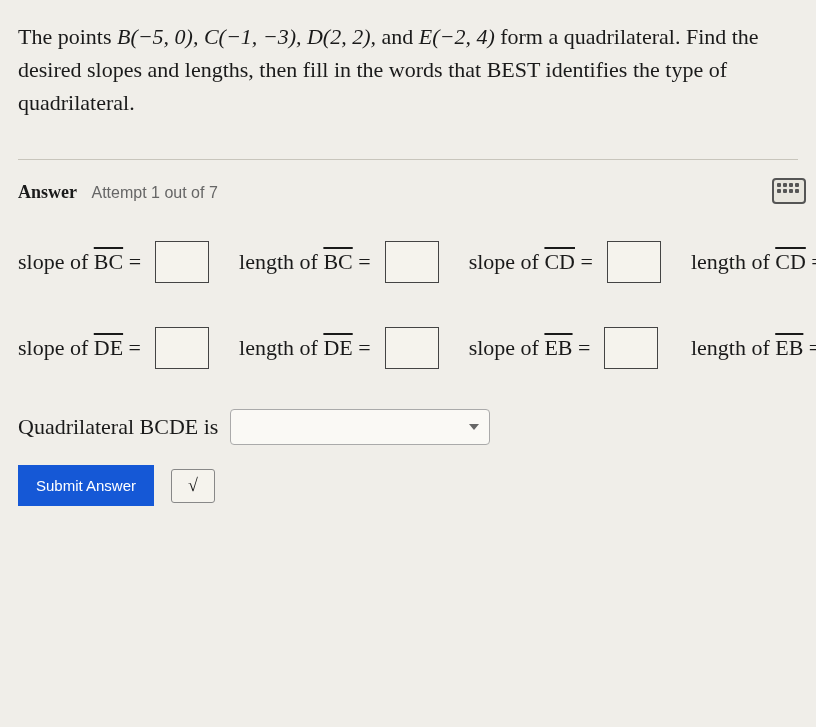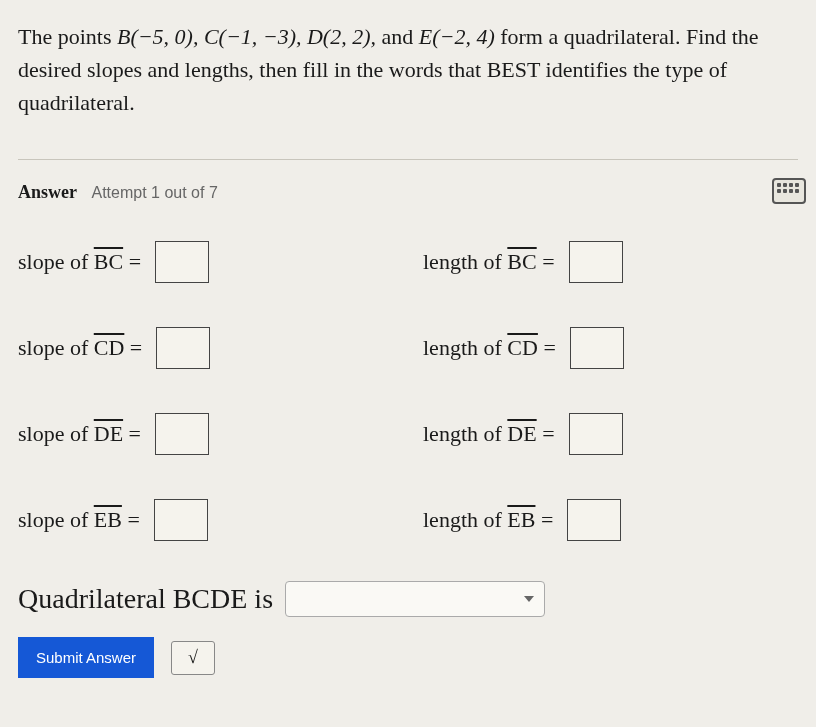--- a/index.html
+++ b/index.html
@@ -44,21 +44,21 @@
       flex-wrap: wrap;
       padding: 3px;
       gap: 2px;
       align-content: flex-start;
     }
     .keyboard-icon span {
       width: 4px; height: 4px; background: #555; border-radius: 1px;
     }
     .grid {
       display: grid;
-      grid-template-columns: 1fr 1fr;
+      grid-template-columns: 1fr 1fr 1fr 1fr;
       row-gap: 44px;
       column-gap: 30px;
       margin-bottom: 40px;
     }
     .field {
       display: flex;
       align-items: center;
       font-size: 22px;
     }
     .field-label { white-space: nowrap; }
@@ -69,21 +69,21 @@
     .input-box {
       width: 54px;
       height: 42px;
       border: 1.5px solid #444;
       background: #f5f3ed;
       margin-left: 14px;
     }
     .conclusion {
       display: flex;
       align-items: center;
-      font-size: 28px;
+      font-size: 22px;
       margin-bottom: 20px;
     }
     .select-box {
       width: 260px;
       height: 36px;
       border: 1.5px solid #aaa;
       border-radius: 4px;
       background: #faf9f5;
       margin-left: 12px;
       display: flex;

